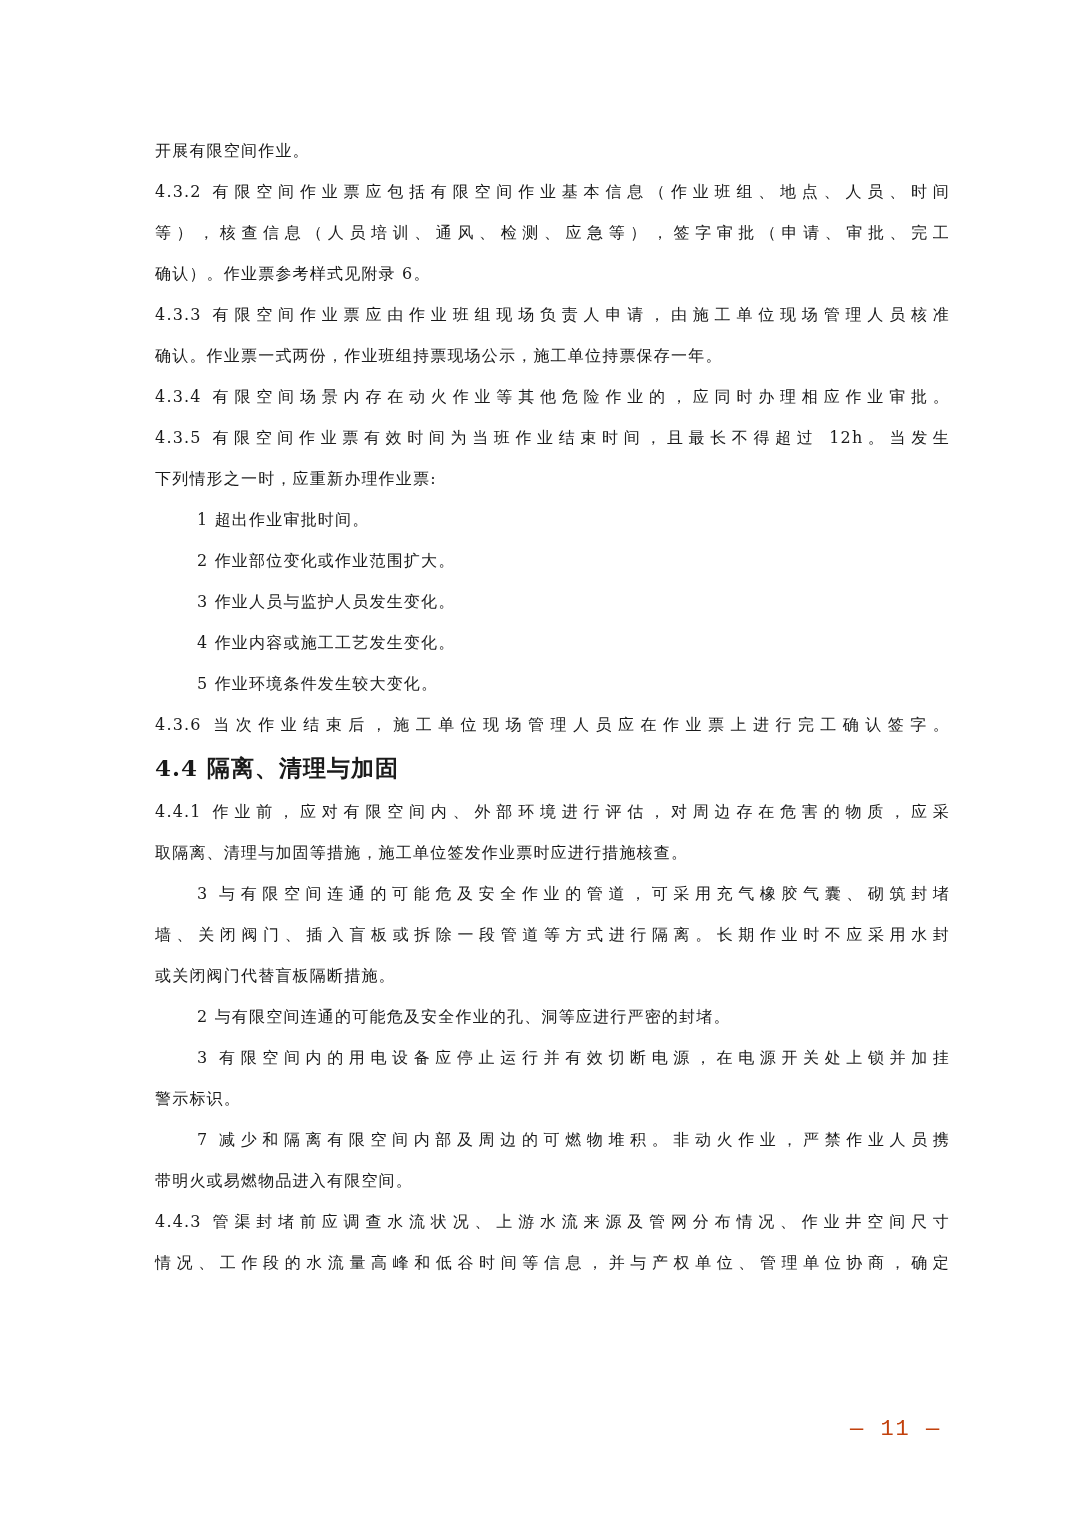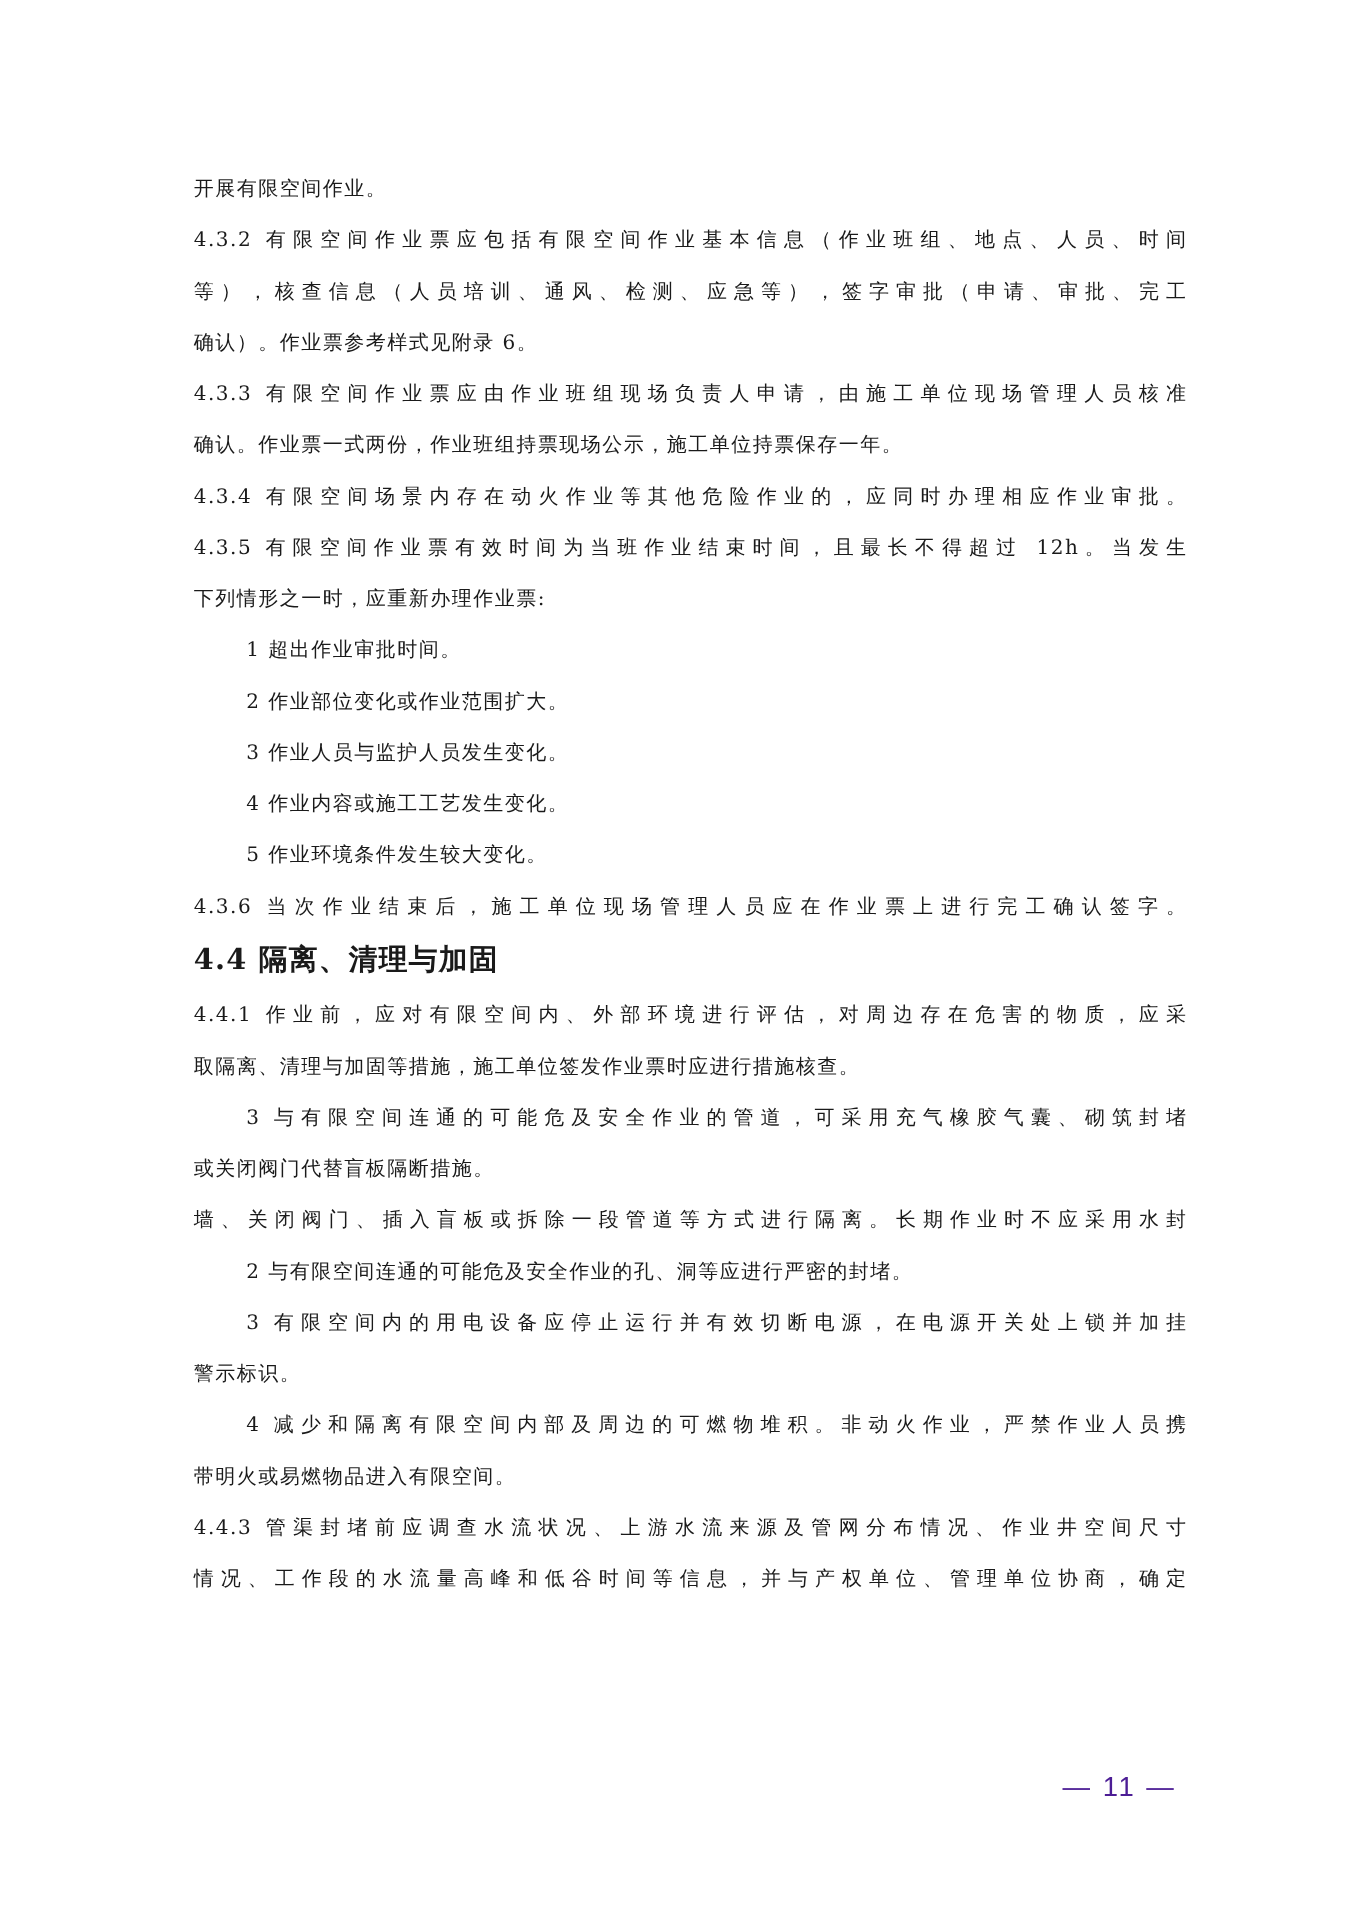--- a/index.html
+++ b/index.html
@@ -6,21 +6,21 @@
   body { width: 1080px; height: 1527px; position: relative; overflow: hidden;
          font-family: "DejaVu Serif", "Liberation Serif", serif; color: #1a1a1a; }
   .page { position: absolute; left: 155px; top: 130px; width: 795px; }
   .line { font-size: 16px; line-height: 41px; height: 41px; white-space: nowrap;
           letter-spacing: 1.2px; text-align: justify; text-align-last: justify; }
   .line.last { text-align-last: left; }
   .indent { padding-left: 42px; }
   .heading { font-size: 23px; font-weight: bold; text-align: left; line-height: 46px;
              height: 46px; letter-spacing: 1px; font-family: "DejaVu Serif", serif; }
   .page-num { position: absolute; left: 850px; top: 1417px; font-size: 22px;
-              font-family: Liberation Sans, sans-serif; color: #4c1d95; letter-spacing: 2px; }
+              font-family: Liberation Mono, monospace; color: #c2410c; letter-spacing: 2px; }
 </style>
 </head>
 <body>
 
 <div class="page">
   <div class="line last">开展有限空间作业。</div>
   <div class="line">4.3.2 有限空间作业票应包括有限空间作业基本信息（作业班组、地点、人员、时间</div>
   <div class="line">等），核查信息（人员培训、通风、检测、应急等），签字审批（申请、审批、完工</div>
   <div class="line last">确认）。作业票参考样式见附录 6。</div>
   <div class="line">4.3.3 有限空间作业票应由作业班组现场负责人申请，由施工单位现场管理人员核准</div>
@@ -33,24 +33,24 @@
   <div class="line last indent">3 作业人员与监护人员发生变化。</div>
   <div class="line last indent">4 作业内容或施工工艺发生变化。</div>
   <div class="line last indent">5 作业环境条件发生较大变化。</div>
   <div class="line">4.3.6 当次作业结束后，施工单位现场管理人员应在作业票上进行完工确认签字。</div>
 
   <div class="heading">4.4  隔离、清理与加固</div>
 
   <div class="line">4.4.1 作业前，应对有限空间内、外部环境进行评估，对周边存在危害的物质，应采</div>
   <div class="line last">取隔离、清理与加固等措施，施工单位签发作业票时应进行措施核查。</div>
   <div class="line indent">3 与有限空间连通的可能危及安全作业的管道，可采用充气橡胶气囊、砌筑封堵</div>
+  <div class="line">墙、关闭阀门、插入盲板或拆除一段管道等方式进行隔离。长期作业时不应采用水封</div>
   <div class="line last">或关闭阀门代替盲板隔断措施。</div>
-  <div class="line">墙、关闭阀门、插入盲板或拆除一段管道等方式进行隔离。长期作业时不应采用水封</div>
   <div class="line last indent">2 与有限空间连通的可能危及安全作业的孔、洞等应进行严密的封堵。</div>
   <div class="line indent">3 有限空间内的用电设备应停止运行并有效切断电源，在电源开关处上锁并加挂</div>
   <div class="line last">警示标识。</div>
-  <div class="line indent">4 减少和隔离有限空间内部及周边的可燃物堆积。非动火作业，严禁作业人员携</div>
+  <div class="line indent">7 减少和隔离有限空间内部及周边的可燃物堆积。非动火作业，严禁作业人员携</div>
   <div class="line last">带明火或易燃物品进入有限空间。</div>
   <div class="line">4.4.3 管渠封堵前应调查水流状况、上游水流来源及管网分布情况、作业井空间尺寸</div>
   <div class="line">情况、工作段的水流量高峰和低谷时间等信息，并与产权单位、管理单位协商，确定</div>
 </div>
 
 <div class="page-num">— 11 —</div>
 
 </body></html>

